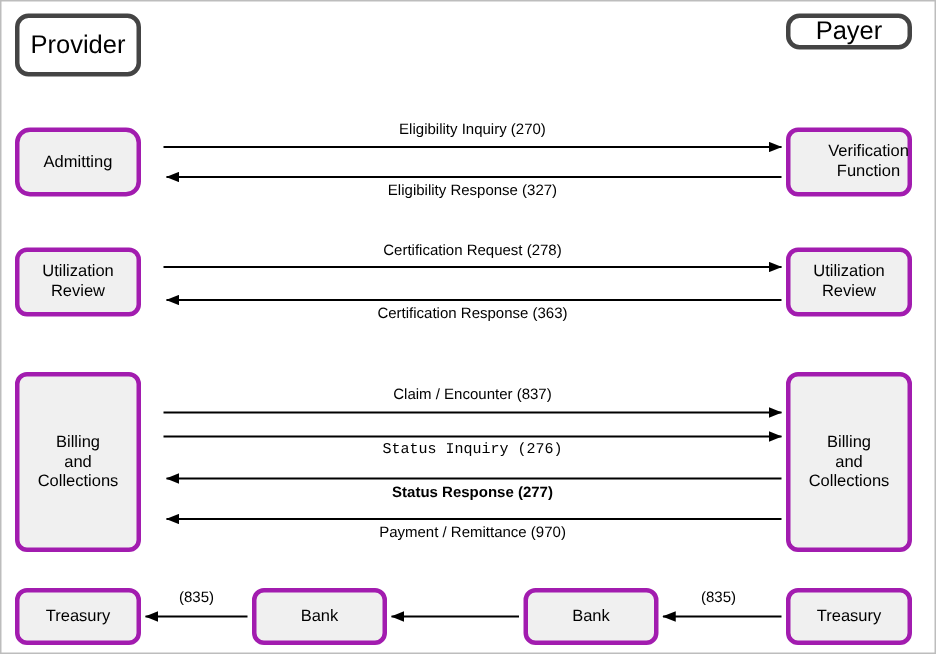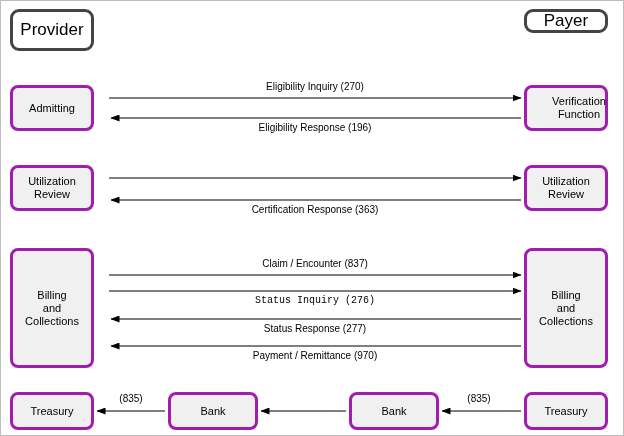--- a/index.html
+++ b/index.html
@@ -74,21 +74,21 @@
 
 <div id="diagram">
 
   <div class="node header" style="left:9px; top:8px; width:84px; height:42px;">
     <span>Provider</span>
   </div>
   <div class="node header" style="left:523px; top:8px; width:84px; height:24px;">
     <span>Payer</span>
   </div>
 
-  <div class="node plain" style="left:9px; top:84px; width:84px; height:46px;">
+  <div class="node plain" style="left:9px; top:84px; width:84px; height:46px;border-radius:10px;">
     <span style="white-space:pre-line">Admitting</span>
   </div>
   <div class="node plain" style="left:9px; top:164px; width:84px; height:46px;">
     <span style="white-space:pre-line">Utilization
 Review</span>
   </div>
   <div class="node plain" style="left:9px; top:247px; width:84px; height:120px;">
     <span style="white-space:pre-line">Billing
 and
 Collections</span>
@@ -146,25 +146,26 @@
     <line class="ln" x1="520" y1="318" x2="110" y2="318" marker-end="url(#arrowL)"></line>
 
     <line class="ln" x1="520" y1="345" x2="110" y2="345" marker-end="url(#arrowL)"></line>
 
     <line class="ln" x1="520" y1="410" x2="441" y2="410" marker-end="url(#arrowL)"></line>
     <line class="ln" x1="345" y1="410" x2="260" y2="410" marker-end="url(#arrowL)"></line>
     <line class="ln" x1="164" y1="410" x2="96" y2="410" marker-end="url(#arrowL)"></line>
   </svg>
 
   <div class="label" style="left:108px; top:79px; width:412px;">Eligibility Inquiry (270)</div>
-  <div class="label" style="left:108px; top:120px; width:412px;">Eligibility Response (196)</div>
+  <div class="label" style="left:108px; top:120px; width:412px;">Eligibility Response (327)</div>
 
+  <div class="label" style="left:108px; top:160px; width:412px;">Certification Request (278)</div>
   <div class="label" style="left:108px; top:202px; width:412px;">Certification Response (363)</div>
 
   <div class="label" style="left:108px; top:256px; width:412px;">Claim / Encounter (837)</div>
   <div class="label" style="left:108px; top:293px; width:412px;font-family:Liberation Mono, monospace;">Status Inquiry (276)</div>
-  <div class="label" style="left:108px; top:321px; width:412px;">Status Response (277)</div>
+  <div class="label" style="left:108px; top:321px; width:412px;font-weight:bold;">Status Response (277)</div>
   <div class="label" style="left:108px; top:348px; width:412px;">Payment / Remittance (970)</div>
 
   <div class="label" style="left:100px; top:391px; width:60px;">(835)</div>
   <div class="label" style="left:448px; top:391px; width:60px;">(835)</div>
 
 </div>
 
 </body></html>

